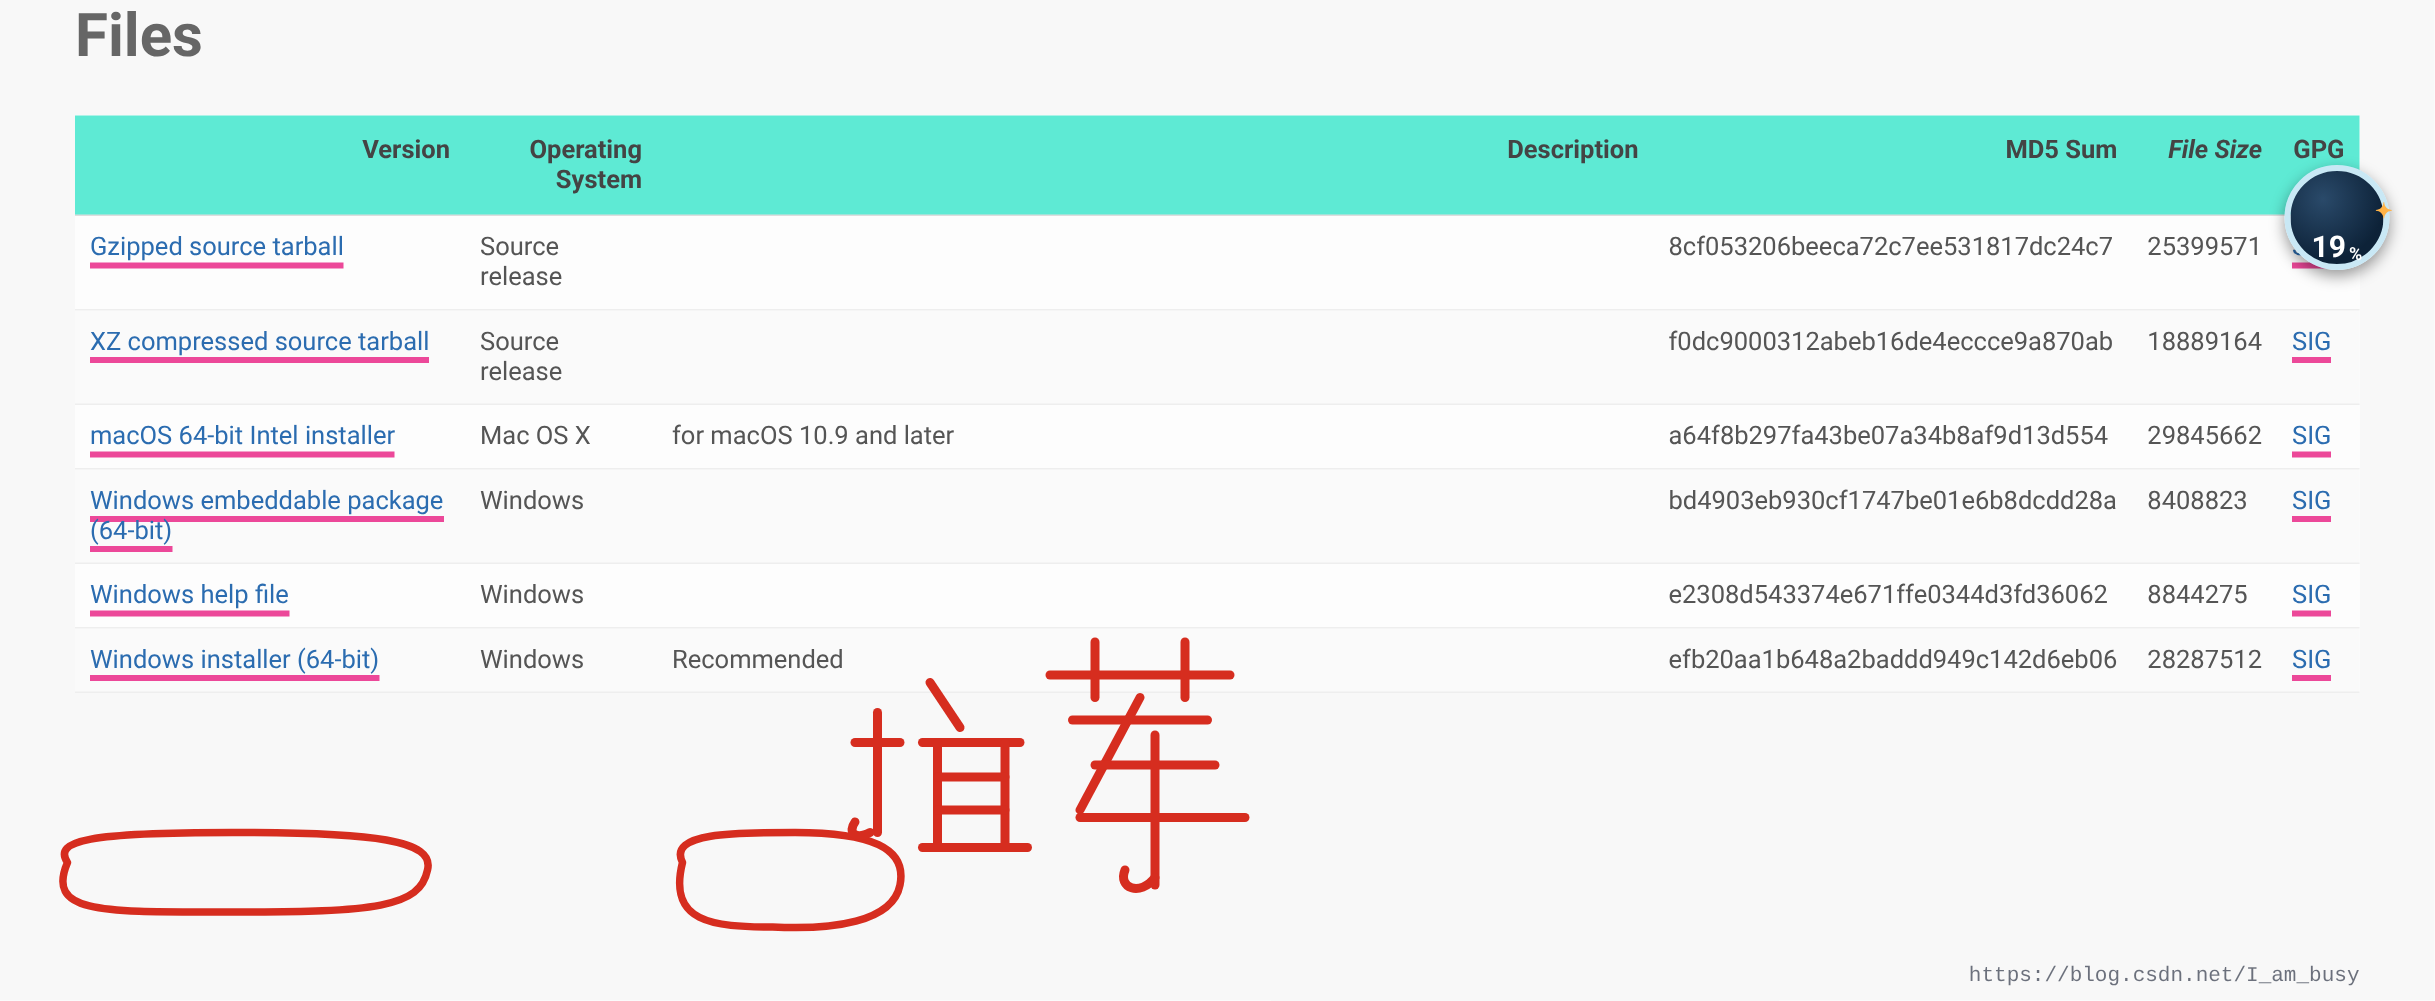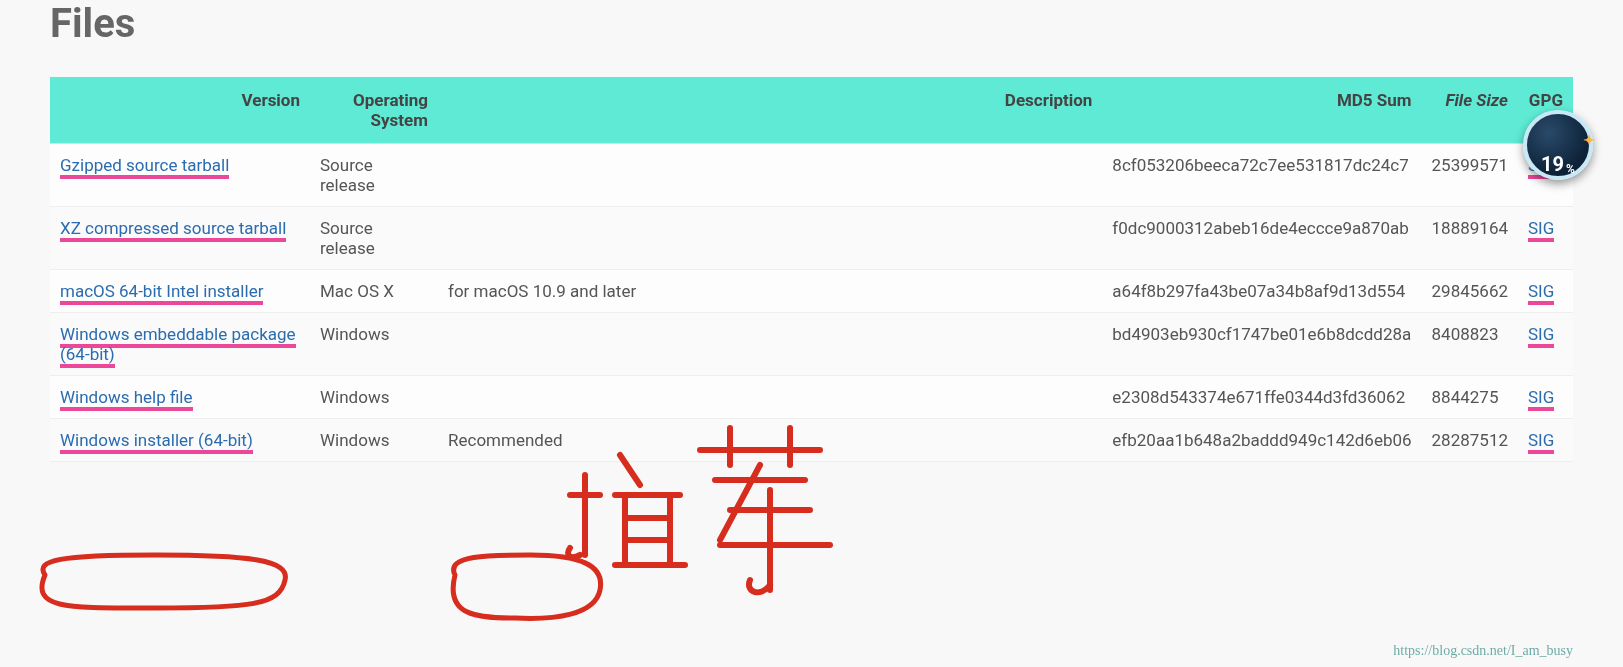--- a/index.html
+++ b/index.html
@@ -103,24 +103,24 @@
       position: absolute;
       right: -6px;
       top: 18px;
       color: #ffb347;
       font-size: 14px;
     }
     .watermark {
       position: absolute;
       right: 50px;
       bottom: 8px;
-      color: #0f766e;
+      color: #0f172a;
       font-size: 14px;
       opacity: 0.6;
-      font-family: Liberation Serif, serif;
+      font-family: Liberation Mono, monospace;
     }
   </style>
 </head>
 <body>
 
 <div class="container">
   <h1>Files</h1>
 
   <table>
     <thead>

